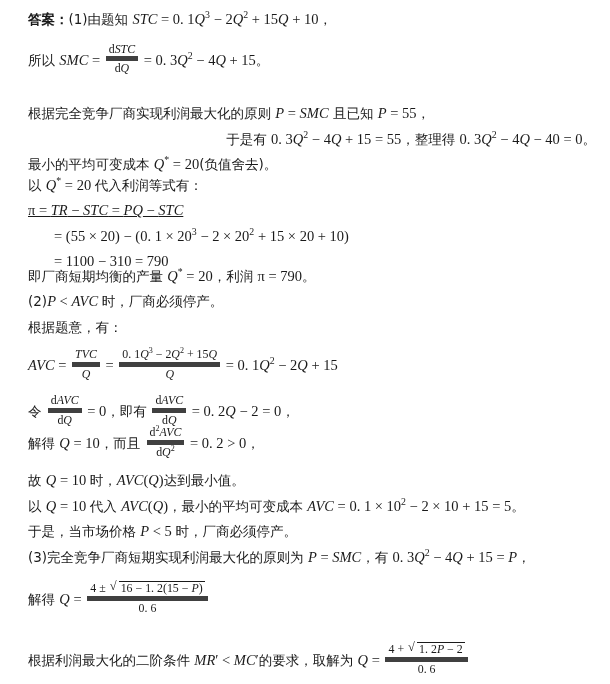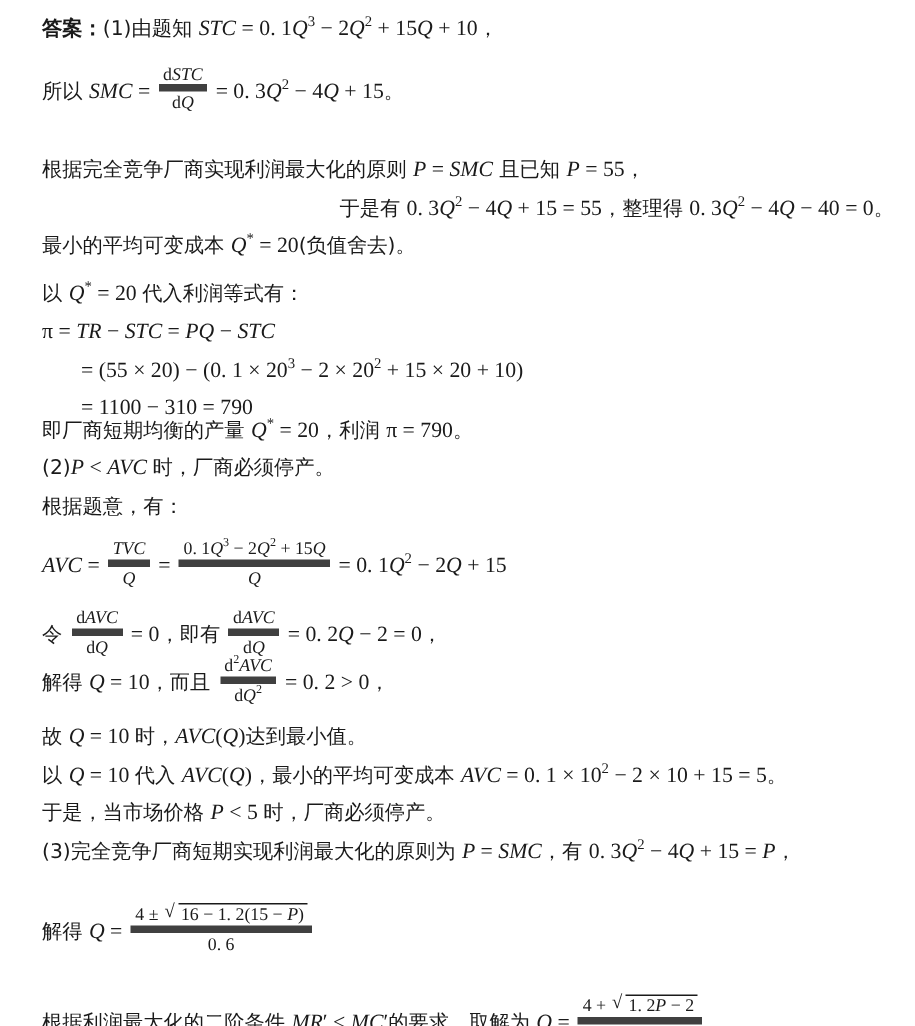--- a/index.html
+++ b/index.html
@@ -107,25 +107,25 @@
   </div>
 
   <div class="line" style="margin-top:11px;text-align:right;">
     <span class="cn">于是有 </span>0. 3<span class="ital">Q</span><span class="sup">2</span> − 4<span class="ital">Q</span> + 15 = 55<span class="cn">，整理得 </span>0. 3<span class="ital">Q</span><span class="sup">2</span> − 4<span class="ital">Q</span> − 40 = 0<span class="cn">。</span>
   </div>
 
   <div class="line" style="margin-top:11px;">
     <span class="cn">最小的平均可变成本 </span><span class="ital">Q</span><span class="sup">*</span> = 20<span class="cn">(负值舍去)。</span>
   </div>
 
-  <div class="line" style="margin-top:17px;padding-left:28px;">
+  <div class="line" style="margin-top:6px;padding-left:28px;">
     <span class="cn">以 </span><span class="ital">Q</span><span class="sup">*</span> = 20 <span class="cn">代入利润等式有：</span>
   </div>
 
-  <div class="line" style="margin-top:11px;">
+  <div class="line" style="margin-top:11px;text-decoration:underline;">
     <span>π = <span class="ital">TR</span> − <span class="ital">STC</span> = <span class="ital">PQ</span> − <span class="ital">STC</span></span>
   </div>
 
   <div class="line indent1" style="margin-top:11px;font-family:Liberation Serif, serif;">
     = (55 × 20) − (0. 1 × 20<span class="sup">3</span> − 2 × 20<span class="sup">2</span> + 15 × 20 + 10)
   </div>
 
   <div class="line indent1" style="margin-top:11px;">
     = 1100 − 310 = 790
   </div>
@@ -189,21 +189,21 @@
 
   <div class="line" style="margin-top:11px;">
     <span class="cn">于是，当市场价格 </span><span class="ital">P</span> &lt; 5 <span class="cn">时，厂商必须停产。</span>
   </div>
 
   <div class="line" style="margin-top:11px;">
     <span class="cn">(3)完全竞争厂商短期实现利润最大化的原则为 </span><span class="ital">P</span> = <span class="ital">SMC</span><span class="cn">，有 </span>0. 3<span class="ital">Q</span><span class="sup">2</span> − 4<span class="ital">Q</span> + 15 = <span class="ital">P</span><span class="cn">，</span>
   </div>
 
 
-  <div class="line" style="margin-top:27px;">
+  <div class="line" style="margin-top:17px;">
     <span class="cn">解得 </span><span class="ital">Q</span> =
     <span class="frac">
       <span class="num">4 <span class="pm"></span>
         <span class="sqrt"><span class="rad">16 − 1. 2(15 − <span class="ital">P</span>)</span></span>
       </span>
       <span class="den">0. 6</span>
     </span>
   </div>
 
   <div class="line" style="margin-top:28px;">

